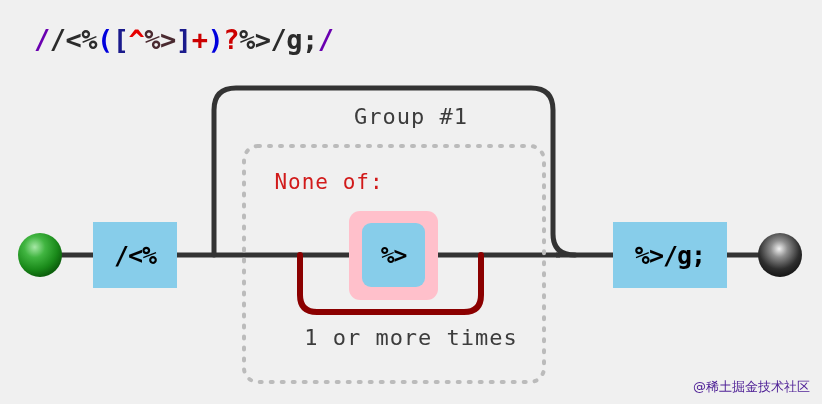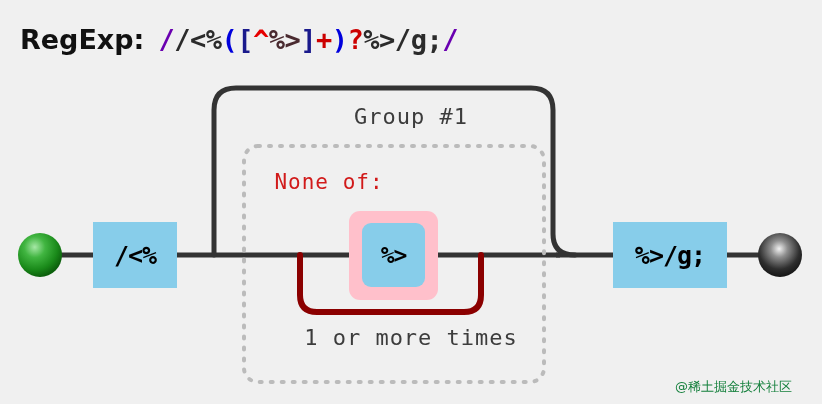--- a/index.html
+++ b/index.html
@@ -122,35 +122,34 @@
   }
   #repeat-label {
     left: 0; top: 325px; width: 822px;
     text-align: center;
     color: #3c3c3c;
     letter-spacing: 1px;
   }
 
   #watermark {
     position: absolute;
-    right: 30px;
+    right: 12px;
     bottom: 8px;
     font-family: "DejaVu Sans", sans-serif;
     font-size: 13px;
-    color: #15803d;
+    color: #4c1d95;
     white-space: nowrap;
   }
 </style>
 </head>
 <body>
 
 <div id="canvas">
 
   <div id="title-row">
-    <span id="regexp-label">RegExp:</span>
     <span id="regexp-pattern"><span class="tok" style="color: rgb(106, 0, 176);">/</span><span class="tok" style="color: rgb(43, 43, 43);">/</span><span class="tok" style="color: rgb(43, 43, 43);">&lt;%</span><span class="tok" style="color: rgb(0, 0, 221);">(</span><span class="tok" style="color: rgb(26, 26, 140);">[</span><span class="tok" style="color: rgb(230, 0, 0);">^</span><span class="tok" style="color: rgb(74, 42, 48);">%&gt;</span><span class="tok" style="color: rgb(26, 26, 140);">]</span><span class="tok" style="color: rgb(204, 0, 0);">+</span><span class="tok" style="color: rgb(0, 0, 221);">)</span><span class="tok" style="color: rgb(204, 0, 0);">?</span><span class="tok" style="color: rgb(43, 43, 43);">%&gt;</span><span class="tok" style="color: rgb(43, 43, 43);">/</span><span class="tok" style="color: rgb(43, 43, 43);">g</span><span class="tok" style="color: rgb(43, 43, 43);">;</span><span class="tok" style="color: rgb(106, 0, 176);">/</span></span>
   </div>
 
   <svg id="diagram-svg" viewBox="0 0 822 404" xmlns="http://www.w3.org/2000/svg">
     <defs>
       <radialGradient id="greenBall" cx="38%" cy="32%" r="68%">
         <stop offset="0%" stop-color="#a6e8a6"></stop>
         <stop offset="35%" stop-color="#41b541"></stop>
         <stop offset="75%" stop-color="#1a8a1a"></stop>
         <stop offset="100%" stop-color="#0c600c"></stop>

